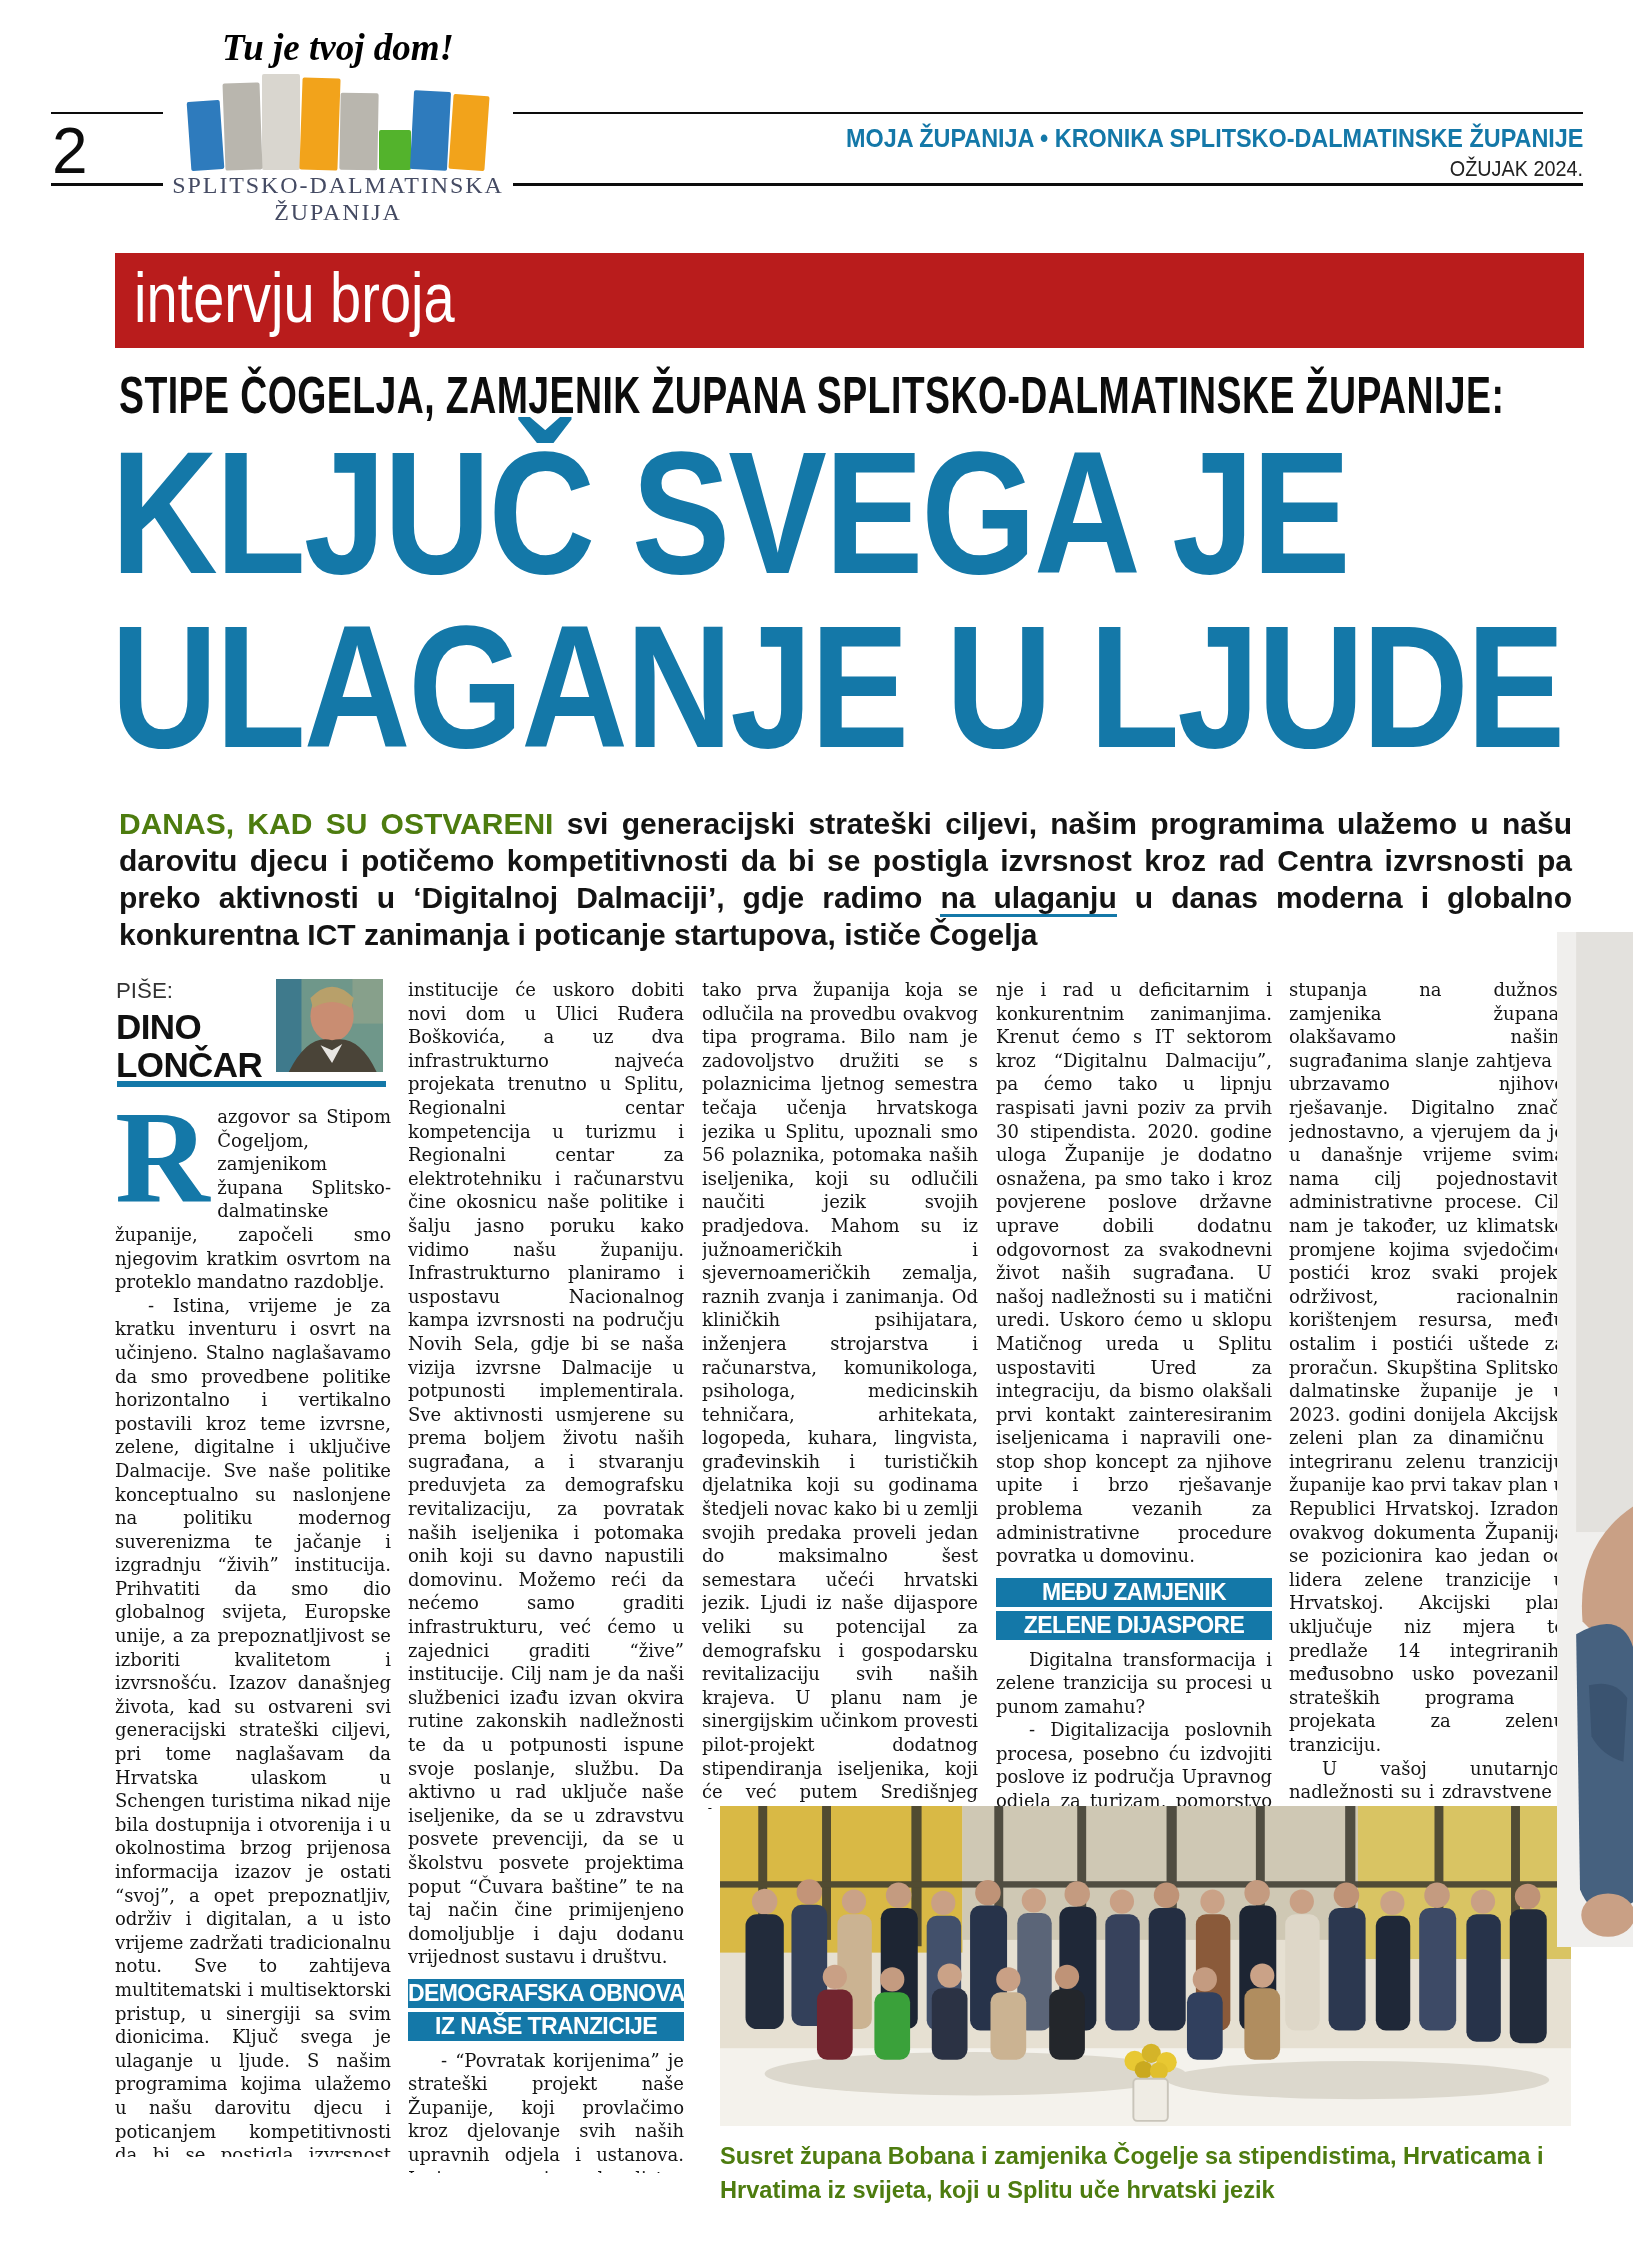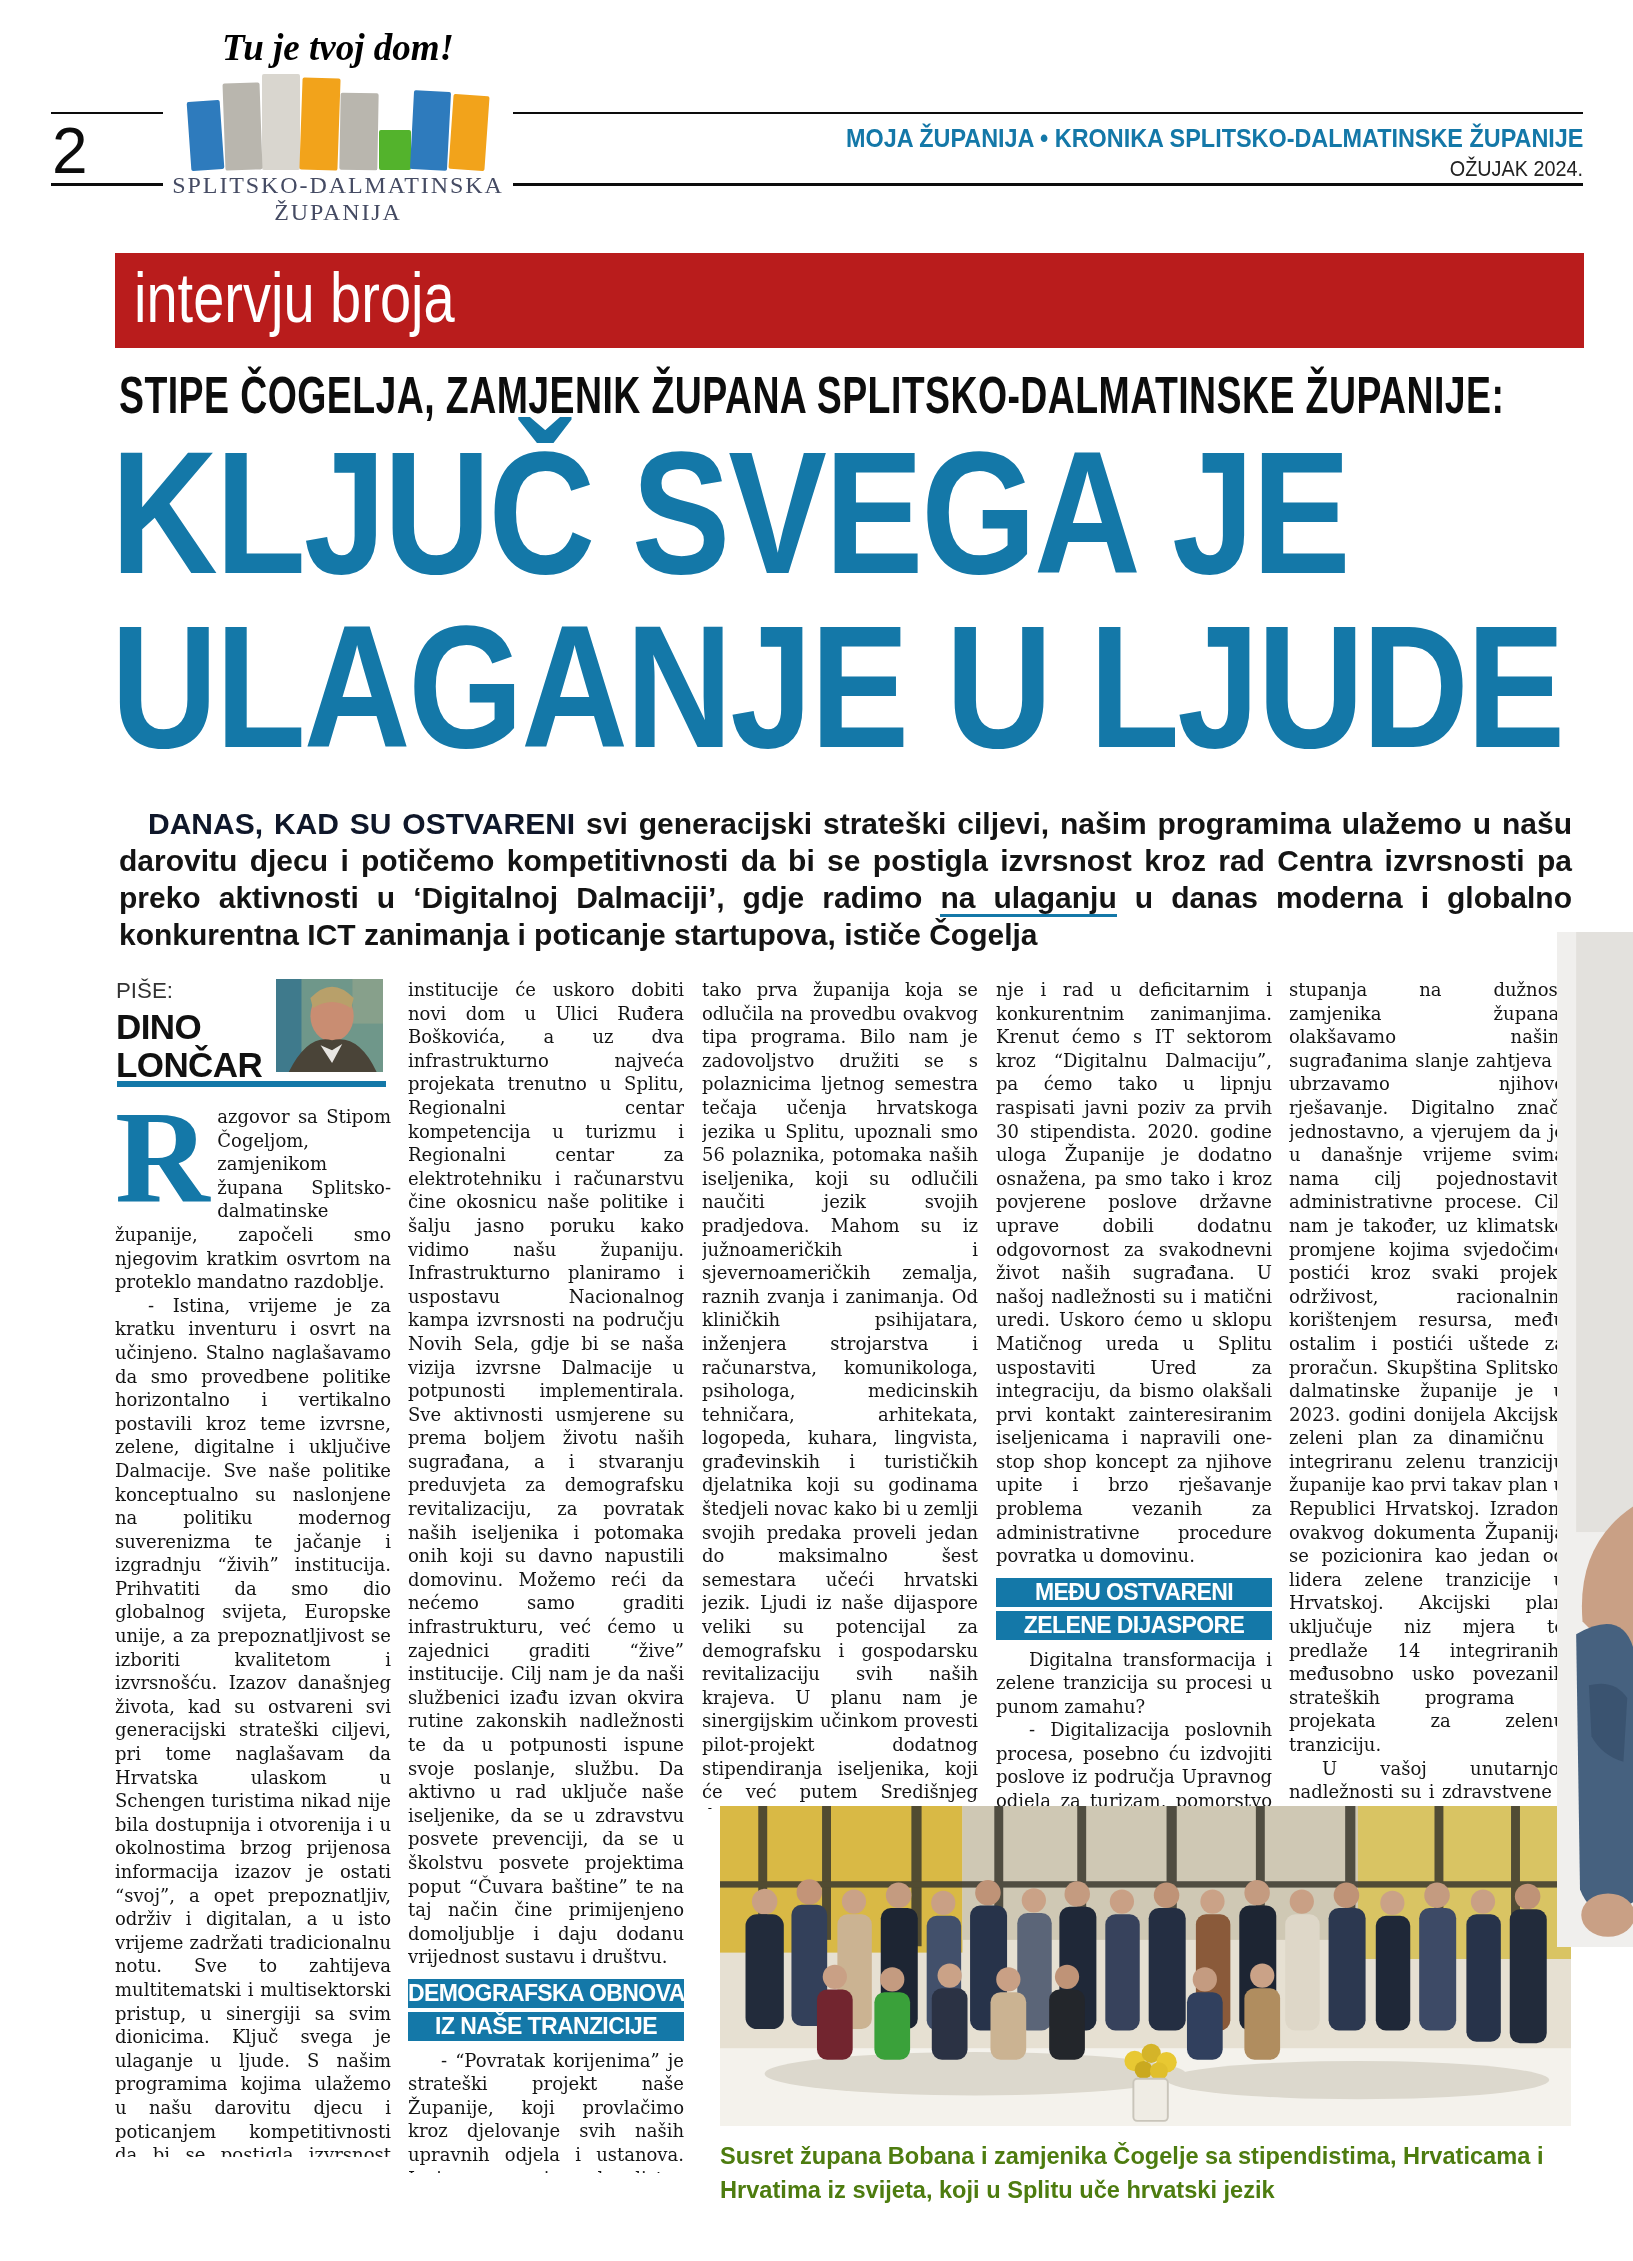--- a/index.html
+++ b/index.html
@@ -25,21 +25,21 @@
   #section-band{left:115px;top:253px;width:1469px;height:95px;background:#b91c1c;}
   #section-band span{display:inline-block;color:#fff;font-size:70px;font-weight:400;
                      transform:scaleX(.8);transform-origin:left center;margin:5.1px 0 0 19px;white-space:nowrap;}
   
   #kicker{left:119px;top:365px;font-size:52px;font-weight:700;color:#0d0d0d;white-space:nowrap;
           transform:scaleX(.72);transform-origin:left top;letter-spacing:0.6px;}
   #headline{left:111px;top:426px;line-height:174px;font-size:174px;font-weight:700;color:#1478a8;
             transform:scaleX(.85);transform-origin:left top;letter-spacing:-2.6px;white-space:nowrap;}
   #lead{left:119px;top:805px;width:1453px;font-size:30px;line-height:37px;font-weight:700;
         color:#141414;text-align:justify;}
-  #lead .lead-in{color:#0f172a;margin-left:29px;}
+  #lead .lead-in{color:#4d7c0f;}
   #lead .u{border-bottom:3.8px solid #1478a8;}
   
   #byline{left:116px;top:978px;width:153px;}
   #byline .pise{font-size:22.3px;color:#333;margin-bottom:3.8px;}
   #byline .name{font-size:35px;font-weight:700;line-height:38px;color:#111;letter-spacing:-0.6px;}
   #author-photo{left:276px;top:979px;width:107px;height:93px;overflow:hidden;}
   #byline-rule{left:117px;top:1081px;width:269px;height:5.7px;background:#1478a8;}
   
   .col{position:absolute;top:978px;width:276px;font-family:"DejaVu Serif","Liberation Serif",serif;
        font-size:18px;line-height:23.6px;color:#141414;text-align:justify;overflow:hidden;
@@ -132,21 +132,21 @@
     <div class="subhead second">IZ NAŠE TRANZICIJE</div>
     <p class="ind">- “Povratak korijenima” je strateški projekt naše Županije, koji provlačimo kroz djelovanje svih naših upravnih odjela i ustanova. Iznimno nam je zadovoljstvo što smo potpisali sporazum o suradnji sa Središnjim državnim uredom za Hrvate izvan Republike Hrvatske. Postali smo</p>
   </div>
 
   <div class="col" id="col3">
     <p>tako prva županija koja se odlučila na provedbu ovakvog tipa programa. Bilo nam je zadovoljstvo družiti se s polaznicima ljetnog semestra tečaja učenja hrvatskoga jezika u Splitu, upoznali smo 56 polaznika, potomaka naših iseljenika, koji su odlučili naučiti jezik svojih pradjedova. Mahom su iz južnoameričkih i sjevernoameričkih zemalja, raznih zvanja i zanimanja. Od kliničkih psihijatara, inženjera strojarstva i računarstva, komunikologa, psihologa, medicinskih tehničara, arhitekata, logopeda, kuhara, lingvista, građevinskih i turističkih djelatnika koji su godinama štedjeli novac kako bi u zemlji svojih predaka proveli jedan do maksimalno šest semestara učeći hrvatski jezik. Ljudi iz naše dijaspore veliki su potencijal za demografsku i gospodarsku revitalizaciju svih naših krajeva. U planu nam je sinergijskim učinkom provesti pilot-projekt dodatnog stipendiranja iseljenika, koji će već putem Središnjeg državnog ureda koriste stipendiju za učenje jezika. Putem Splitsko-dalmatinske županije i njezinih ustanova ostvarili bi dodatnu stipendiju za uče-</p>
   </div>
 
   <div class="col" id="col4">
     <p>nje i rad u deficitarnim i konkurentnim zanimanjima. Krenut ćemo s IT sektorom kroz “Digitalnu Dalmaciju”, pa ćemo tako u lipnju raspisati javni poziv za prvih 30 stipendista. 2020. godine uloga Županije je dodatno osnažena, pa smo tako i kroz povjerene poslove državne uprave dobili dodatnu odgovornost za svakodnevni život naših sugrađana. U našoj nadležnosti su i matični uredi. Uskoro ćemo u sklopu Matičnog ureda u Splitu uspostaviti Ured za integraciju, da bismo olakšali prvi kontakt zainteresiranim iseljenicama i napravili one-stop shop koncept za njihove upite i brzo rješavanje problema vezanih za administrativne procedure povratka u domovinu.</p>
-    <div class="subhead">MEĐU OSTVARENI</div>
+    <div class="subhead">MEĐU ZAMJENIK</div>
     <div class="subhead second">ZELENE DIJASPORE</div>
     <p class="ind">Digitalna transformacija i zelene tranzicija su procesi u punom zamahu?</p>
     <p class="ind">- Digitalizacija poslovnih procesa, posebno ću izdvojiti poslove iz područja Upravnog odjela za turizam, pomorstvo i promet, kojem sam bio na čelu prije</p>
   </div>
 
   <div class="col" id="col5">
     <p>stupanja na dužnost zamjenika župana, olakšavamo našim sugrađanima slanje zahtjeva i ubrzavamo njihovo rješavanje. Digitalno znači jednostavno, a vjerujem da je u današnje vrijeme svima nama cilj pojednostaviti administrativne procese. Cilj nam je također, uz klimatske promjene kojima svjedočimo postići kroz svaki projekt održivost, racionalnim korištenjem resursa, među ostalim i postići uštede za proračun. Skupština Splitsko-dalmatinske županije je u 2023. godini donijela Akcijski zeleni plan za dinamičnu i integriranu zelenu tranziciju županije kao prvi takav plan u Republici Hrvatskoj. Izradom ovakvog dokumenta Županija se pozicionira kao jedan od lidera zelene tranzicije u Hrvatskoj. Akcijski plan uključuje niz mjera te predlaže 14 integriranih, međusobno usko povezanih strateških programa i projekata za zelenu tranziciju.</p>
     <p class="ind">U vašoj unutarnjoj nadležnosti su i zdravstvene i socijalne usluge?</p>
     <p class="ind">- Kroz daljnja ulaganja županijskog Doma zdravlja pokazujemo brigu o našim sugrađani-</p>
   </div>

